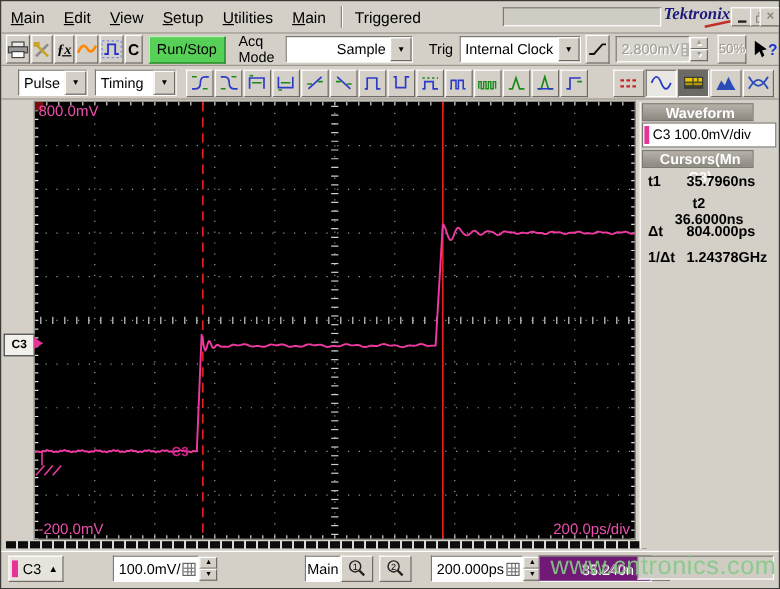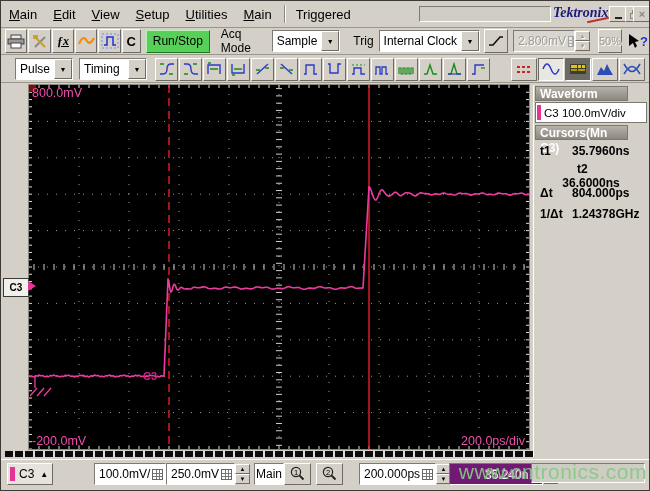--- a/index.html
+++ b/index.html
@@ -49,21 +49,21 @@
   .disabled,.disabled span{color:#9e9b94 !important;text-shadow:1px 1px 0 #fff;}
   .disabled.numtext{background:#d9d6cf;}
   
   #plot{left:28px;top:84px;width:500px;height:364px;background:#000;outline:1px solid #8a877f;}
   .plot-label{position:absolute;color:#ee4fae;font-size:12.5px;white-space:nowrap;}
   #tickstrip{left:4px;top:450px;width:534px;height:6px;background:repeating-linear-gradient(90deg,#0c0c0c 0 8px,#dcdcdc 8px 10px);}
   #ch-marker{left:2px;top:277px;width:24px;height:17px;background:#f2f0ea;border:1px solid #3a3a3a;display:flex;align-items:center;justify-content:center;font-size:10px;font-weight:bold;}
   #ch-marker::after{content:"";position:absolute;right:-8px;top:2px;border-left:8px solid #e63398;border-top:5px solid transparent;border-bottom:5px solid transparent;}
   
   #panel{left:532px;top:84px;width:114px;height:372px;background:#d4d0c8;border-left:1px solid #fff;}
-  .phdr{position:absolute;left:1px;width:93px;height:15px;background:linear-gradient(180deg,#b6b2aa,#8c887f);color:#fff;font-weight:bold;font-size:12px;line-height:15px;padding-left:4px;box-sizing:border-box;border:1px solid #7b786f;}
+  .phdr{position:absolute;left:1px;width:93px;height:15px;background:linear-gradient(180deg,#b6b2aa,#8c887f);color:#fff;font-weight:bold;font-size:12px;line-height:15px;padding-left:4px;box-sizing:border-box;border:1px solid #7b786f;text-align:center;}
   #pwavebox{position:absolute;left:1px;top:17px;width:110px;height:19px;background:#fff;border:1px solid #7b786f;display:flex;align-items:center;}
   #pwavebox .bar{width:4px;height:15px;background:#e63398;margin:0 3px 0 1px;}
   #pwavebox .txt{font-size:11.5px;white-space:nowrap;text-align:right;}
   .prow{position:absolute;left:2px;width:110px;height:20px;display:flex;align-items:center;font-weight:bold;font-size:12px;}
   .prow .pl{width:32px;padding-left:4px;}
   
   #bottombar{left:0;top:458px;width:648px;height:26px;border-top:1px solid #fff;}
   #ch-btn{left:6px;top:3px;width:44px;height:20px;display:flex;align-items:center;background:#e6e3dc;border:1px solid;border-color:#ffffff #6e6b64 #6e6b64 #ffffff;}
   #ch-btn .bar{width:5px;height:14px;background:#e63398;margin:0 4px 0 2px;}
   #ch-btn .up{margin-left:6px;font-size:8px;}
@@ -135,21 +135,21 @@
         <path d="M3,12 h3 v-8 h6 v8 h3" stroke="#2233cc" stroke-width="1.5" fill="none"></path>
       </svg>
     </div>
     <div class="tbtn raised" style="width:20px;">
       <span style="font-weight:bold;font-size:13px;">C</span>
     </div>
     <div id="runstop">
         <span>Run/Stop</span>
       </div>
     <span class="lbl" style="margin-left:6px;">Acq Mode</span>
-    <div class="combo" style="width:74px;">
+    <div class="combo" style="width:74px;padding-left:38px;">
       <span class="ctext">Sample</span>
       <span class="carrow">▼</span>
     </div>
     <span class="lbl" style="margin-left:8px;">Trig</span>
     <div class="combo" style="width:112px;">
       <span class="ctext">Internal Clock</span>
       <span class="carrow">▼</span>
     </div>
     <div class="tbtn raised" style="margin-left:4px;width:26px;">
       <svg width="18" height="14">
@@ -670,30 +670,20 @@
     <div class="field" style="left:93px;">
       <div class="numtext">
           <span>100.0mV/</span>
           <span class="kp"></span>
         </div>
       <div class="spinner">
         <div>▲</div>
           <div>▼</div>
       </div>
     </div>
-    <div class="field" style="left:165px;">
-      <div class="numtext">
-          <span>250.0mV</span>
-          <span class="kp"></span>
-        </div>
-      <div class="spinner">
-        <div>▲</div>
-          <div>▼</div>
-      </div>
-    </div>
     <div id="main-box" class="abs sunken">
         <span>Main</span>
       </div>
     <div class="magbtn raised" style="left:283px;">
       <svg width="18" height="17">
         <circle cx="7" cy="6" r="4.6" stroke="#222" fill="none" stroke-width="1.2"></circle>
         <line x1="10.4" y1="9.4" x2="14.5" y2="13.5" stroke="#222" stroke-width="2"></line>
         <text x="7" y="8.6" font-size="7.5" text-anchor="middle">1</text>
       </svg>
     </div>

